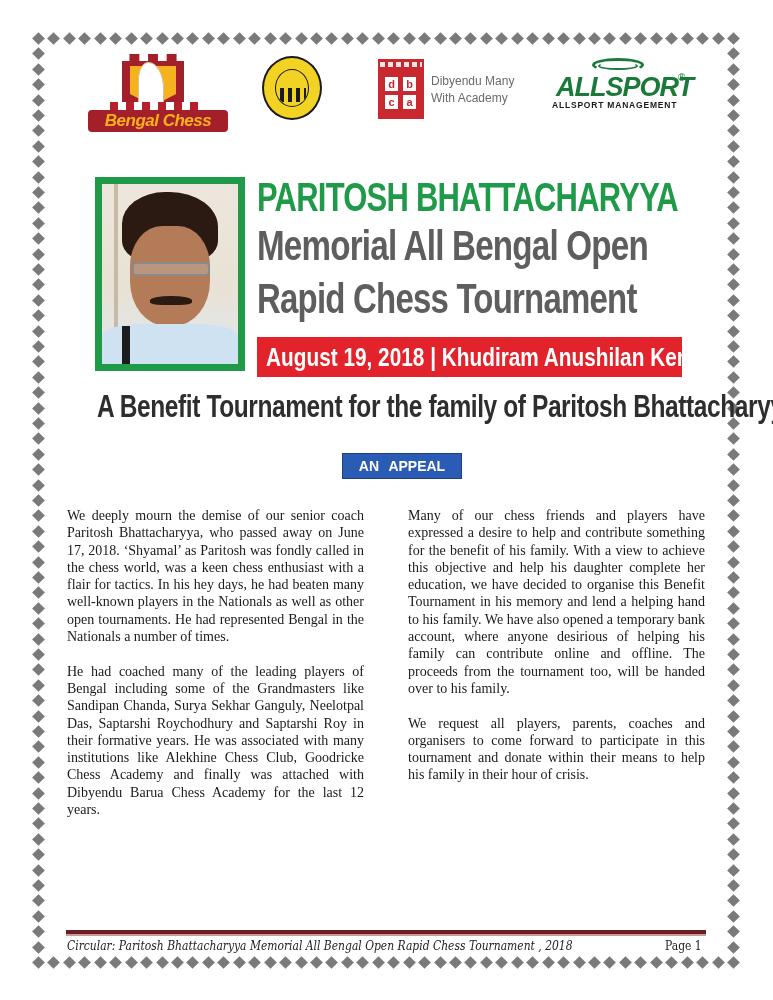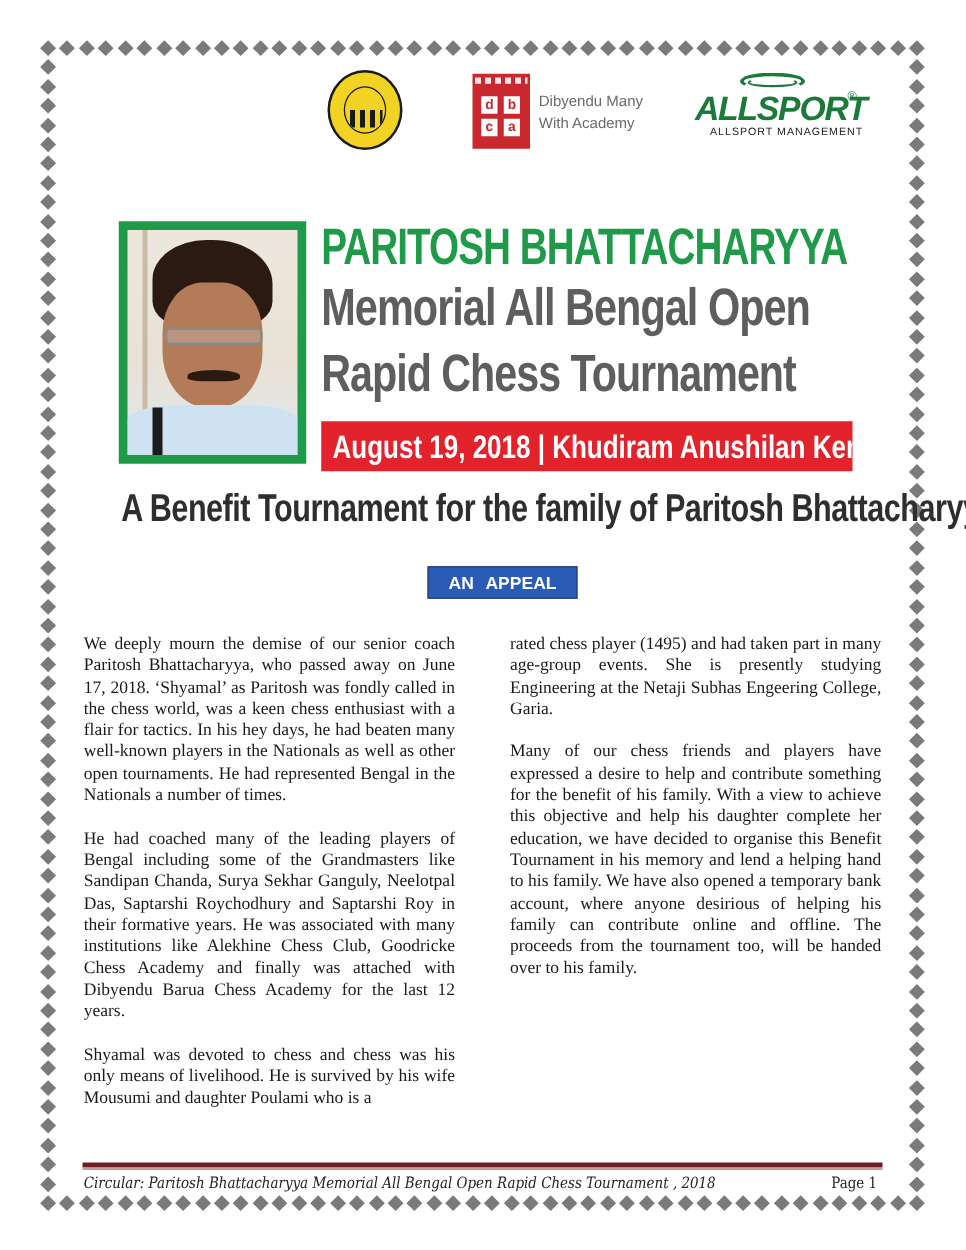--- a/index.html
+++ b/index.html
@@ -33,21 +33,21 @@
   .dbca-tower { position: absolute; left: 0; top: 0; width: 46px; height: 60px; background: #c8282e; }
   .dbca-crenel { position: absolute; left: 2px; top: 3px; width: 42px; height: 5px; background: repeating-linear-gradient(90deg, #f8e6e6 0 5px, #c8282e 5px 8px); }
   .dbca-cell { position: absolute; width: 13px; height: 14px; background: #ffffff; color: #c8282e; font-family: "Liberation Sans", sans-serif; font-size: 11px; font-weight: bold; text-align: center; line-height: 14px; }
   .dbca-text { position: absolute; left: 53px; top: 14px; font-family: "Liberation Sans", sans-serif; font-size: 12px; color: #6b6b6b; line-height: 17px; }
 
   .allsport-logo { left: 552px; top: 58px; width: 140px; height: 56px; }
   .allsport-swoosh { position: absolute; left: 40px; top: 0; width: 52px; height: 14px; border: 3px solid #1b7a3a; border-radius: 50%; border-bottom-color: transparent; }
   .allsport-swoosh2 { position: absolute; left: 46px; top: 4px; width: 40px; height: 8px; border: 2px solid #1b7a3a; border-radius: 50%; border-top-color: transparent; }
   .allsport-word { position: absolute; left: 4px; top: 14px; font-family: "Liberation Sans", sans-serif; font-weight: bold; font-style: italic; font-size: 27px; color: #1b7a3a; letter-spacing: -1px; }
   .allsport-reg { position: absolute; left: 126px; top: 14px; font-family: "Liberation Sans", sans-serif; font-size: 10px; color: #1b7a3a; }
-  .allsport-sub { position: absolute; left: 16px; top: 42px; width: 140px; font-family: "Liberation Sans", sans-serif; font-size: 8.5px; color: #1a1a1a; letter-spacing: 0.8px; }
+  .allsport-sub { position: absolute; left: 0; top: 42px; width: 140px; font-family: "Liberation Sans", sans-serif; font-size: 8.5px; color: #1a1a1a; letter-spacing: 0.8px; font-weight: bold; }
 
   
   .photo-frame { position: absolute; left: 95px; top: 177px; width: 150px; height: 194px; background: #1f9a48; padding: 7px; }
   .photo { width: 100%; height: 100%; position: relative; overflow: hidden;
     background: linear-gradient(180deg, #ece6dc 0%, #e8e2d6 60%, #dfe8f0 100%); }
   .photo-wall-line { position: absolute; left: 12px; top: 0; width: 4px; height: 100%; background: #c7bba6; }
   .photo-hair { position: absolute; left: 20px; top: 8px; width: 96px; height: 70px; background: #2b1a12; border-radius: 45% 50% 30% 30%; }
   .photo-face { position: absolute; left: 28px; top: 42px; width: 80px; height: 100px; background: #b37b57; border-radius: 40% 40% 45% 45%; }
   .photo-glasses { position: absolute; left: 30px; top: 78px; width: 78px; height: 14px; border: 2px solid #8a8a8a; border-radius: 4px; background: rgba(200,200,200,0.35); }
   .photo-mustache { position: absolute; left: 48px; top: 112px; width: 42px; height: 9px; background: #2b1a12; border-radius: 50% 50% 30% 30%; }
@@ -290,20 +290,27 @@
     <div class="diamond" style="left: 729px; top: 896.4px; background: rgb(122, 122, 122);"></div>
     <div class="diamond" style="left: 34px; top: 911.8px; background: rgb(122, 122, 122);"></div>
     <div class="diamond" style="left: 729px; top: 911.8px; background: rgb(122, 122, 122);"></div>
     <div class="diamond" style="left: 34px; top: 927.2px; background: rgb(122, 122, 122);"></div>
     <div class="diamond" style="left: 729px; top: 927.2px; background: rgb(122, 122, 122);"></div>
     <div class="diamond" style="left: 34px; top: 942.6px; background: rgb(122, 122, 122);"></div>
     <div class="diamond" style="left: 729px; top: 942.6px; background: rgb(122, 122, 122);"></div>
   </div>
 
 <div class="logos">
+  <div class="logo bc-logo">
+    <div class="bc-castle"></div>
+    <div class="bc-castle-inner"></div>
+    <div class="bc-horse"></div>
+    <div class="bc-checker"></div>
+    <div class="bc-text">Bengal Chess</div>
+  </div>
 
   <div class="logo kdca-logo">
     <div class="kdca-inner">
       <div class="kdca-board"></div>
     </div>
   </div>
 
   <div class="logo dbca-logo">
     <div class="dbca-tower">
       <div class="dbca-crenel"></div>
@@ -347,24 +354,23 @@
   <div class="date-text">August 19, 2018 | Khudiram Anushilan Kendra</div>
 </div>
 
 <div class="benefit">A Benefit Tournament for the family of Paritosh Bhattacharyya</div>
 
 <div class="appeal">AN APPEAL</div>
 
 <div class="col col-left">
   <p>We deeply mourn the demise of our senior coach Paritosh Bhattacharyya, who passed away on June 17, 2018. ‘Shyamal’ as Paritosh was fondly called in the chess world, was a keen chess enthusiast with a flair for tactics. In his hey days, he had beaten many well-known players in the Nationals as well as other open tournaments. He had represented Bengal in the Nationals a number of times.</p>
   <p>He had coached many of the leading players of Bengal including some of the Grandmasters like Sandipan Chanda, Surya Sekhar Ganguly, Neelotpal Das, Saptarshi Roychodhury and Saptarshi Roy in their formative years. He was associated with many institutions like Alekhine Chess Club, Goodricke Chess Academy and finally was attached with Dibyendu Barua Chess Academy for the last 12 years.</p>
-  <p>Shyamal was devoted to chess and chess was his only means of livelihood. He is survived by his wife Mousumi and daughter Poulami who is a</p>
 </div>
 
 <div class="col col-right">
-  <p>rated chess player (1495) and had taken part in many age-group events. She is presently studying Engineering at the Netaji Subhas Engeering College, Garia.</p>
   <p>Many of our chess friends and players have expressed a desire to help and contribute something for the benefit of his family. With a view to achieve this objective and help his daughter complete her education, we have decided to organise this Benefit Tournament in his memory and lend a helping hand to his family. We have also opened a temporary bank account, where anyone desirious of helping his family can contribute online and offline. The proceeds from the tournament too, will be handed over to his family.</p>
+  <p>We request all players, parents, coaches and organisers to come forward to participate in this tournament and donate within their means to help his family in their hour of crisis.</p>
 </div>
 
 <div class="footer-rule"></div>
 <div class="footer-rule-2"></div>
 <div class="footer-text">Circular: Paritosh Bhattacharyya Memorial All Bengal Open Rapid Chess Tournament , 2018</div>
 <div class="footer-page">Page 1</div>
 
 </body></html>

